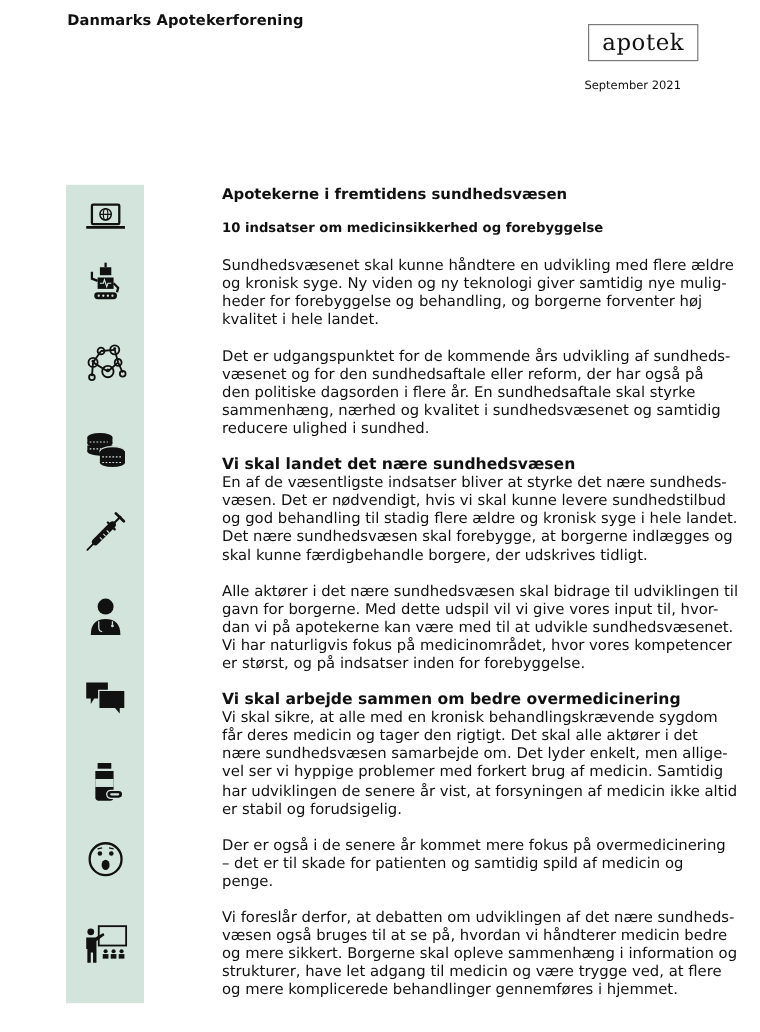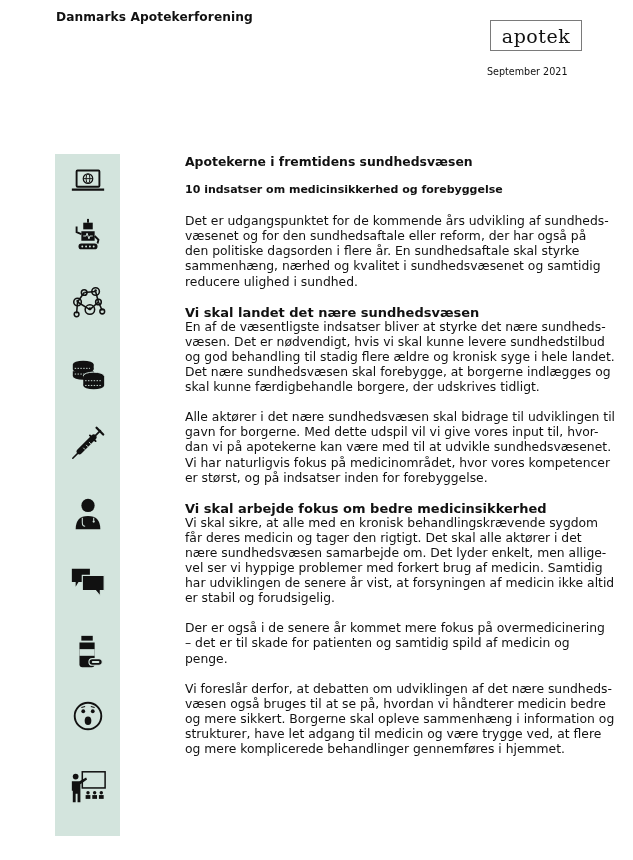--- a/index.html
+++ b/index.html
@@ -195,39 +195,43 @@
           <rect x="31.5" y="28.5" width="5" height="4"></rect>
         </g>
       </svg>
   </div>
 </div>
 
 <div class="content">
   <h1 class="title">Apotekerne i fremtidens sundhedsvæsen</h1>
   <h2 class="subtitle">10 indsatser om medicinsikkerhed og forebyggelse</h2>
 
+  <p class="para">Sundhedsvæsenet skal kunne håndtere en udvikling med flere ældre
+og kronisk syge. Ny viden og ny teknologi giver samtidig nye mulig-
+heder for forebyggelse og behandling, og borgerne forventer høj
+kvalitet i hele landet.</p>
   <p class="para">Det er udgangspunktet for de kommende års udvikling af sundheds-
 væsenet og for den sundhedsaftale eller reform, der har også på
 den politiske dagsorden i flere år. En sundhedsaftale skal styrke
 sammenhæng, nærhed og kvalitet i sundhedsvæsenet og samtidig
 reducere ulighed i sundhed.</p>
 
   <h3 class="section-heading">Vi skal landet det nære sundhedsvæsen</h3>
   <p class="para">En af de væsentligste indsatser bliver at styrke det nære sundheds-
 væsen. Det er nødvendigt, hvis vi skal kunne levere sundhedstilbud
 og god behandling til stadig flere ældre og kronisk syge i hele landet.
 Det nære sundhedsvæsen skal forebygge, at borgerne indlægges og
 skal kunne færdigbehandle borgere, der udskrives tidligt.</p>
   <p class="para">Alle aktører i det nære sundhedsvæsen skal bidrage til udviklingen til
 gavn for borgerne. Med dette udspil vil vi give vores input til, hvor-
 dan vi på apotekerne kan være med til at udvikle sundhedsvæsenet.
 Vi har naturligvis fokus på medicinområdet, hvor vores kompetencer
 er størst, og på indsatser inden for forebyggelse.</p>
 
-  <h3 class="section-heading">Vi skal arbejde fokus om bedre medicinsikkerhed</h3>
+  <h3 class="section-heading">Vi skal arbejde sammen om bedre overmedicinering</h3>
   <p class="para">Vi skal sikre, at alle med en kronisk behandlingskrævende sygdom
 får deres medicin og tager den rigtigt. Det skal alle aktører i det
 nære sundhedsvæsen samarbejde om. Det lyder enkelt, men allige-
 vel ser vi hyppige problemer med forkert brug af medicin. Samtidig
 har udviklingen de senere år vist, at forsyningen af medicin ikke altid
 er stabil og forudsigelig.</p>
   <p class="para">Der er også i de senere år kommet mere fokus på overmedicinering
 – det er til skade for patienten og samtidig spild af medicin og
 penge.</p>
   <p class="para">Vi foreslår derfor, at debatten om udviklingen af det nære sundheds-

